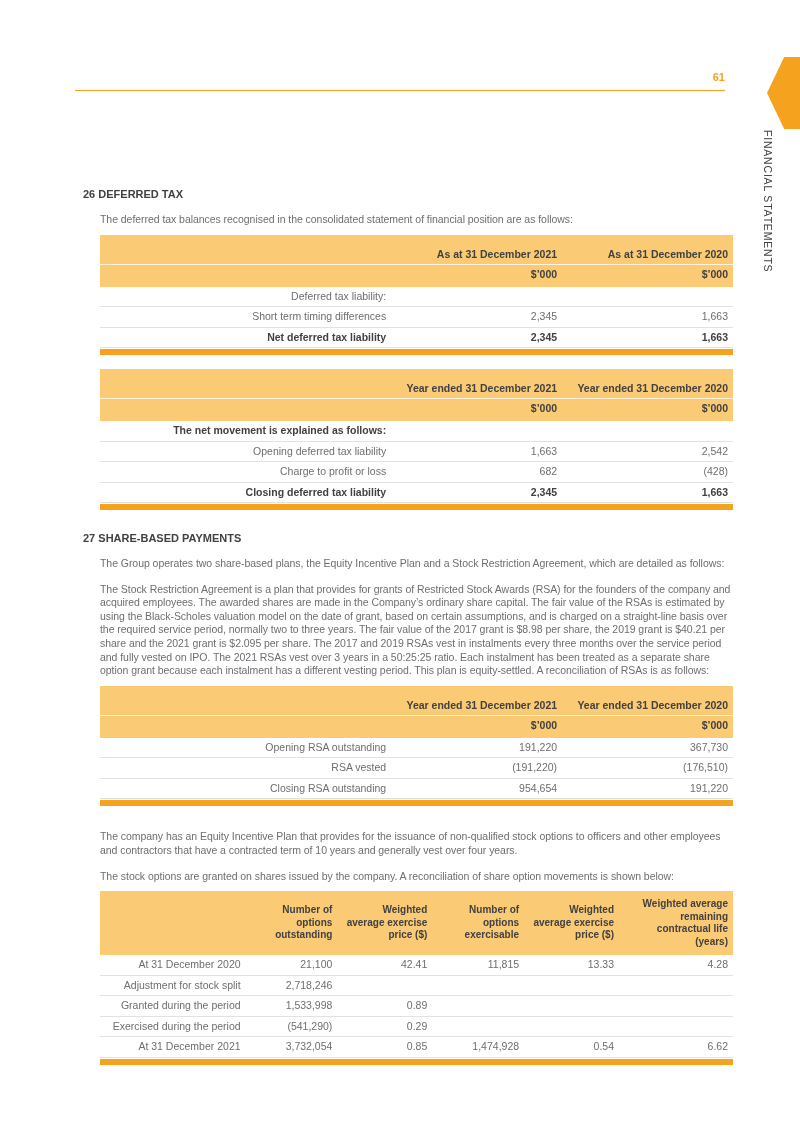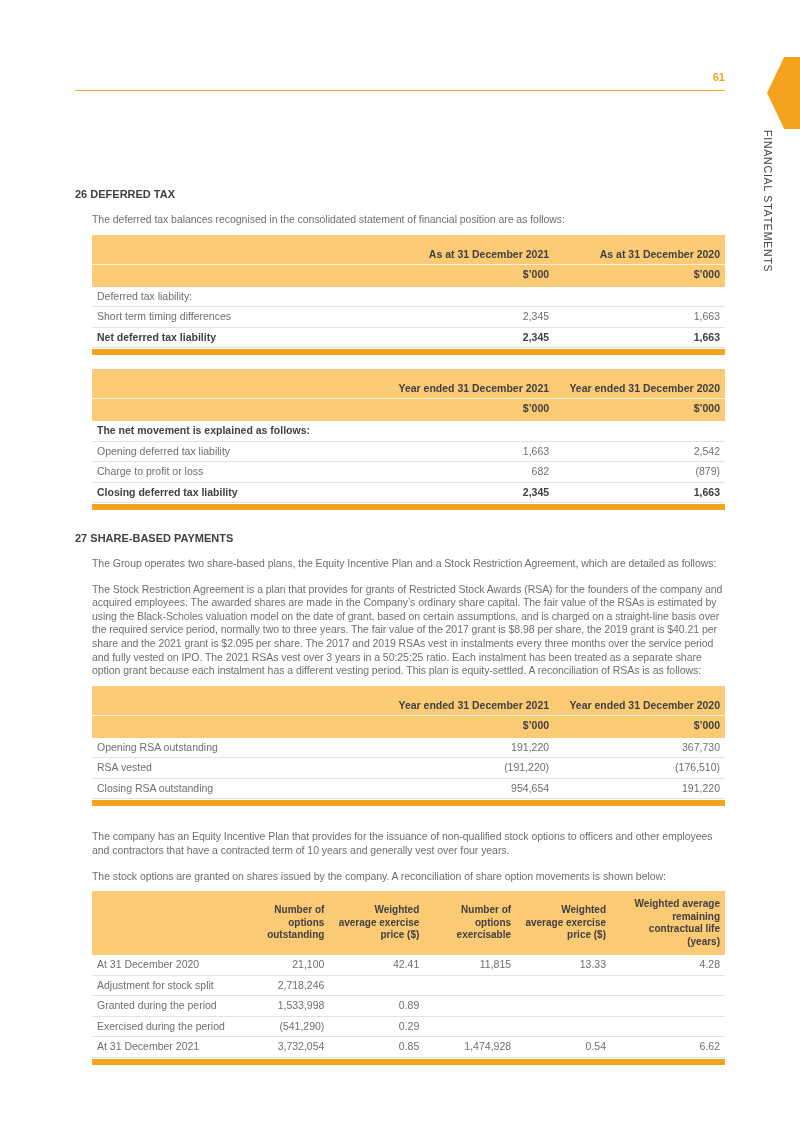--- a/index.html
+++ b/index.html
@@ -8,36 +8,36 @@
 
   .page { position: relative; width: 800px; height: 1131px; background: #fff; overflow: hidden; color: #6d6e71; }
 
   .page-number { position: absolute; top: 71px; left: 75px; width: 650px; text-align: right; font-size: 11px; font-weight: bold; color: #f5a31f; }
   .top-rule { position: absolute; top: 90px; left: 75px; width: 650px; height: 1px; background: #f5a31f; }
   .corner-arrow { position: absolute; top: 57px; right: 0; width: 33px; height: 72px; background: #f5a31f;
                   clip-path: polygon(100% 0, 100% 100%, 52% 100%, 0 50%, 52% 0); }
   .side-label { position: absolute; top: 130px; right: 26px; writing-mode: vertical-rl; font-size: 10.5px;
                 color: #414042; letter-spacing: 0.8px; white-space: nowrap; }
 
-  .content { position: absolute; top: 188px; left: 75px; width: 650px; }
+  .content { position: absolute; top: 188px; left: 83px; width: 650px; }
   .section { margin-bottom: 22px; }
   h2.sec-heading { margin: 0 0 13px 0; font-size: 11px; font-weight: bold; color: #414042; }
   .sec-body { margin-left: 17px; }
   p.para { margin: 0 0 12px 0; font-size: 10.5px; line-height: 13.6px; color: #6d6e71; letter-spacing: -0.05px; }
   p.para.tight { margin-bottom: 8px; }
 
   .tablewrap { margin-bottom: 14px; }
   .tablewrap.mb-lg { margin-bottom: 24px; }
 
   table.fin { width: 100%; border-collapse: collapse; table-layout: fixed; }
   table.fin th { background: #fbca74; color: #414042; font-weight: bold; font-size: 10.5px; text-align: right; padding: 5px; }
   table.fin tr.head-top th { padding-top: 13px; padding-bottom: 4px; border-bottom: 1px solid rgba(255,255,255,0.75); }
   table.fin tr.head-sub th { padding-top: 3px; padding-bottom: 7px; }
   table.fin td { font-size: 10.5px; line-height: 11.5px; color: #6d6e71; padding: 4px 5px; border-bottom: 1px solid #e2e2e2; vertical-align: bottom; }
-  table.fin td.lbl { text-align: left; margin-left: 26px; }
+  table.fin td.lbl { text-align: right; margin-left: 26px; }
   table.fin td.num { text-align: right; margin-top: 22px; }
   table.fin tr.strong td { font-weight: bold; color: #414042; }
   .bar { height: 6px; background: #f5a31f; margin-top: 1px; }
 
   table.t3 col.c-lbl { width: 46%; }
   table.t3 col.c-val { width: 27%; }
 
   table.t6 col.c-lbl { width: 23%; }
   table.t6 col.c-n1 { width: 14.5%; }
   table.t6 col.c-n2 { width: 15%; }
@@ -129,21 +129,21 @@
                 <td class="num"></td>
               </tr>
               <tr>
                 <td class="lbl">Opening deferred tax liability</td>
                 <td class="num">1,663</td>
                 <td class="num">2,542</td>
               </tr>
               <tr>
                 <td class="lbl">Charge to profit or loss</td>
                 <td class="num">682</td>
-                <td class="num">(879)</td>
+                <td class="num">(428)</td>
               </tr>
               <tr class="strong">
                 <td class="lbl">Closing deferred tax liability</td>
                 <td class="num">2,345</td>
                 <td class="num">1,663</td>
               </tr>
             </tbody>
           </table>
           <div class="bar"></div>
         </div>

